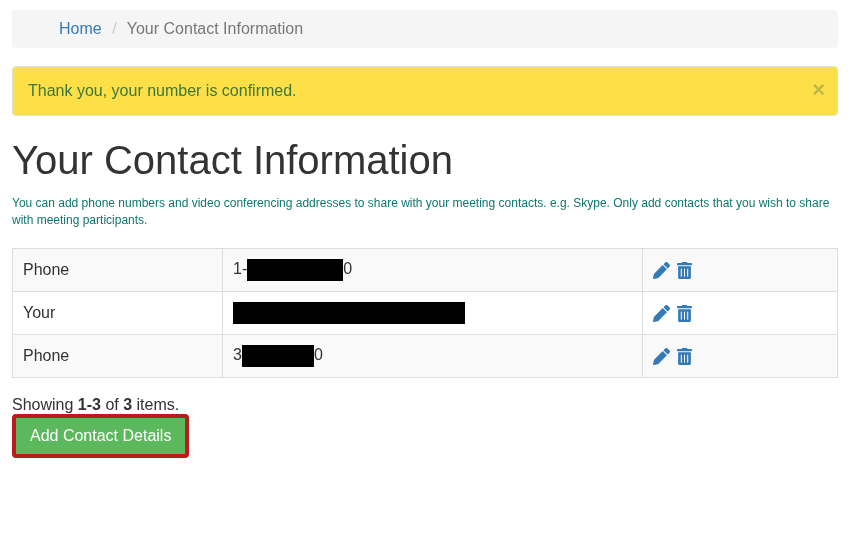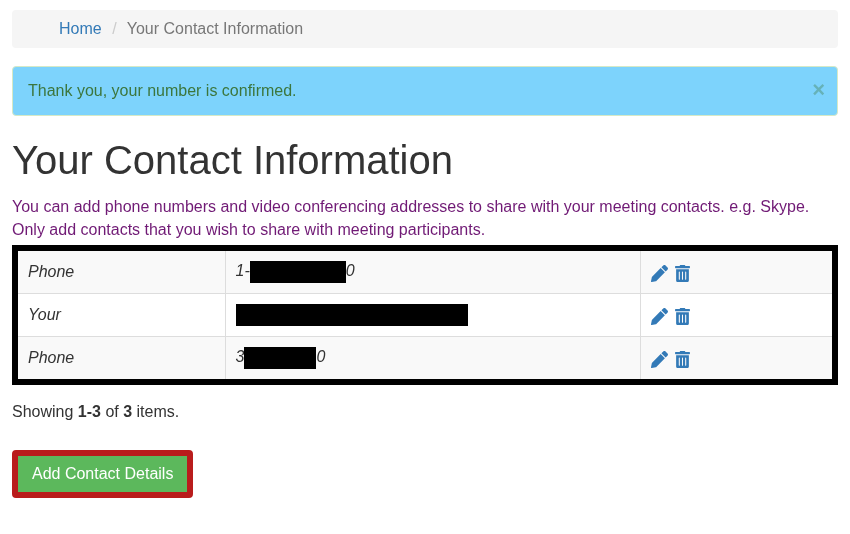--- a/index.html
+++ b/index.html
@@ -1,35 +1,35 @@
 <!DOCTYPE html>
 <html><head>
   <meta charset="utf-8">
   <style>
     * { box-sizing: border-box; margin: 0; padding: 0; }
     body { font-family: "Helvetica Neue", Helvetica, Arial, sans-serif; font-size: 14px; color: #333; background: #fff; padding: 10px 12px; width: 850px; }
     .breadcrumb { background: #f5f5f5; border-radius: 4px; padding: 10px 15px; font-size: 16px; color: #777; margin-bottom: 18px; }
     .breadcrumb a { color: #337ab7; text-decoration: none; margin-left: 32px; }
     .breadcrumb .sep { padding: 0 6px; color: #ccc; }
-    .alert { background: #7dd3fc; border: 1px solid #d6e9c6; color: #3c763d; border-radius: 4px; padding: 15px 35px 15px 15px; position: relative; font-size: 16px; margin-bottom: 22px; }
+    .alert { background: #fde047; border: 1px solid #d6e9c6; color: #3c763d; border-radius: 4px; padding: 15px 35px 15px 15px; position: relative; font-size: 16px; margin-bottom: 22px; }
     .alert .close { position: absolute; right: 12px; top: 12px; font-size: 22px; line-height: 1; font-weight: bold; color: #3c763d; opacity: 0.35; cursor: pointer; background: none; border: none; }
     h1 { font-size: 40px; font-weight: 500; color: #333; margin-bottom: 12px; }
-    .desc { font-size: 16px; color: #701a75; line-height: 1.45; margin-bottom: 4px; }
-    table { width: 100%; border-collapse: collapse; border: 6px solid #000000; margin-bottom: 18px; font-style: italic; }
+    .desc { font-size: 12px; color: #0f766e; line-height: 1.45; margin-bottom: 18px; }
+    table { width: 100%; border-collapse: collapse; border: 1px solid #000000; margin-bottom: 18px; }
     table td { border: 1px solid #ddd; padding: 10px 10px; font-size: 16px; vertical-align: middle; }
     table tr:nth-child(odd) td { background: #f9f9f9; }
     table tr:nth-child(even) td { background: #fff; }
     .col-type { width: 210px; }
     .col-actions { width: 195px; text-align: left; }
     .redact { display: inline-block; background: #000; vertical-align: middle; }
     .value-cell { white-space: nowrap; margin-left: 32px; }
     .icon-btn { color: #337ab7; display: inline-block; margin-right: 6px; cursor: pointer; }
     .icon-btn svg { width: 17px; height: 17px; vertical-align: middle; fill: currentColor; }
-    .summary { font-size: 16px; margin-bottom: 29px; }
-    .btn-success { background: #5cb85c; border: 6px solid #b91c1c; color: #fff; font-size: 16px; padding: 9px 14px; border-radius: 4px; cursor: pointer; }
+    .summary { font-size: 16px; margin-bottom: 0; }
+    .btn-success { background: #5cb85c; border: 4px solid #b91c1c; color: #fff; font-size: 16px; padding: 9px 14px; border-radius: 4px; cursor: pointer; }
   </style>
 </head>
 <body>
 
 
 
 <div class="breadcrumb">
   <a href="#">Home</a>
   <span class="sep">/</span>
   <span>Your Contact Information</span>

